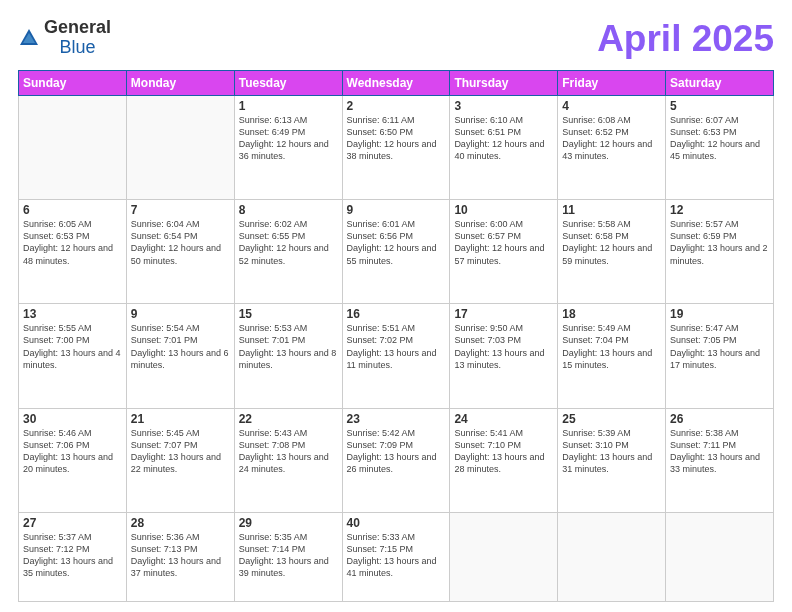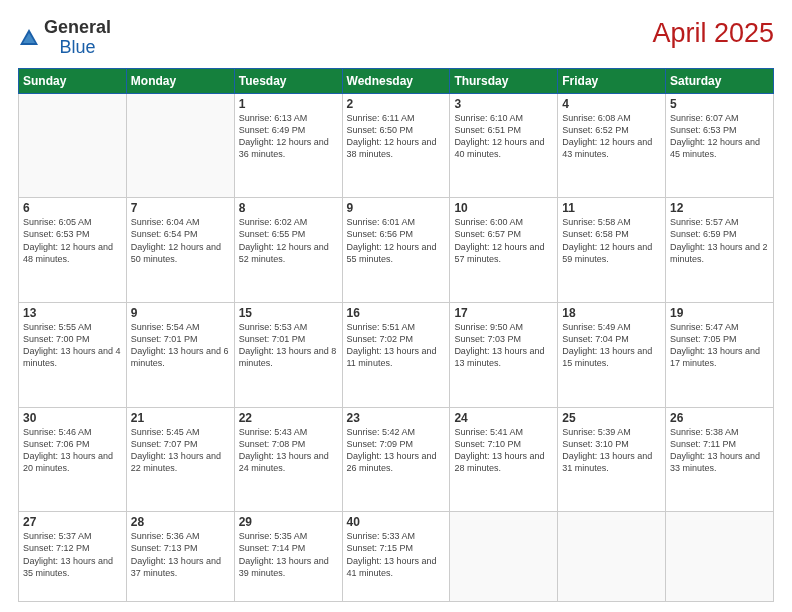--- a/index.html
+++ b/index.html
@@ -45,35 +45,35 @@
     }
     .logo-icon {
       width: 22px;
       height: 22px;
       margin-right: 4px;
     }
     .title-block {
       text-align: right;
     }
     .title-month {
-      font-size: 27px;
-      font-weight: normal;
-      color: #b91c1c;
+      font-size: 37px;
+      font-weight: bold;
+      color: #8b5cf6;
     }
     .title-location {
       font-size: 15px;
       color: #555;
     }
     .calendar {
       width: 100%;
       border-collapse: collapse;
       flex: 1;
     }
     .calendar th {
-      background: #15803d;
+      background: #d946ef;
       color: #fff;
       font-size: 12px;
       font-weight: bold;
       padding: 5px 4px;
       text-align: left;
       border: 1px solid #1a5fa8;
     }
     .calendar td {
       vertical-align: top;
       border: 1px solid #ccc;

